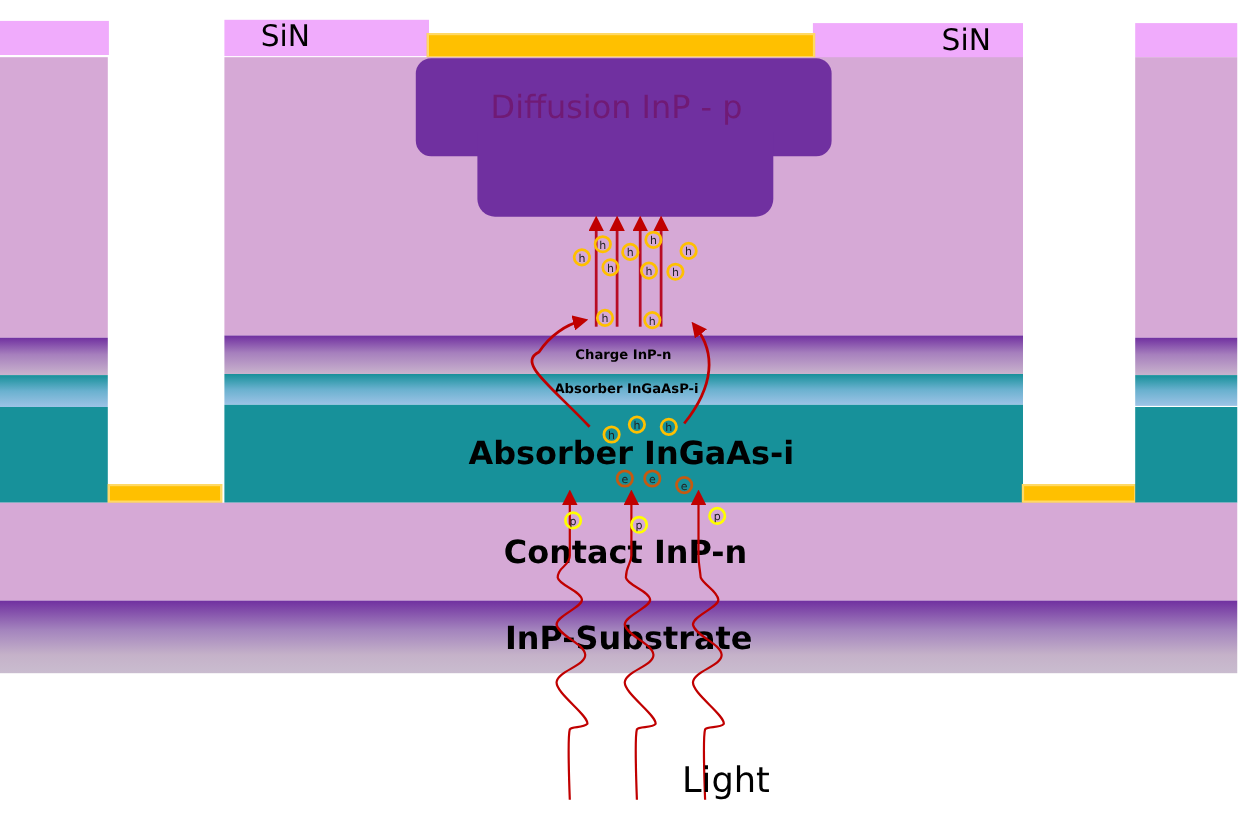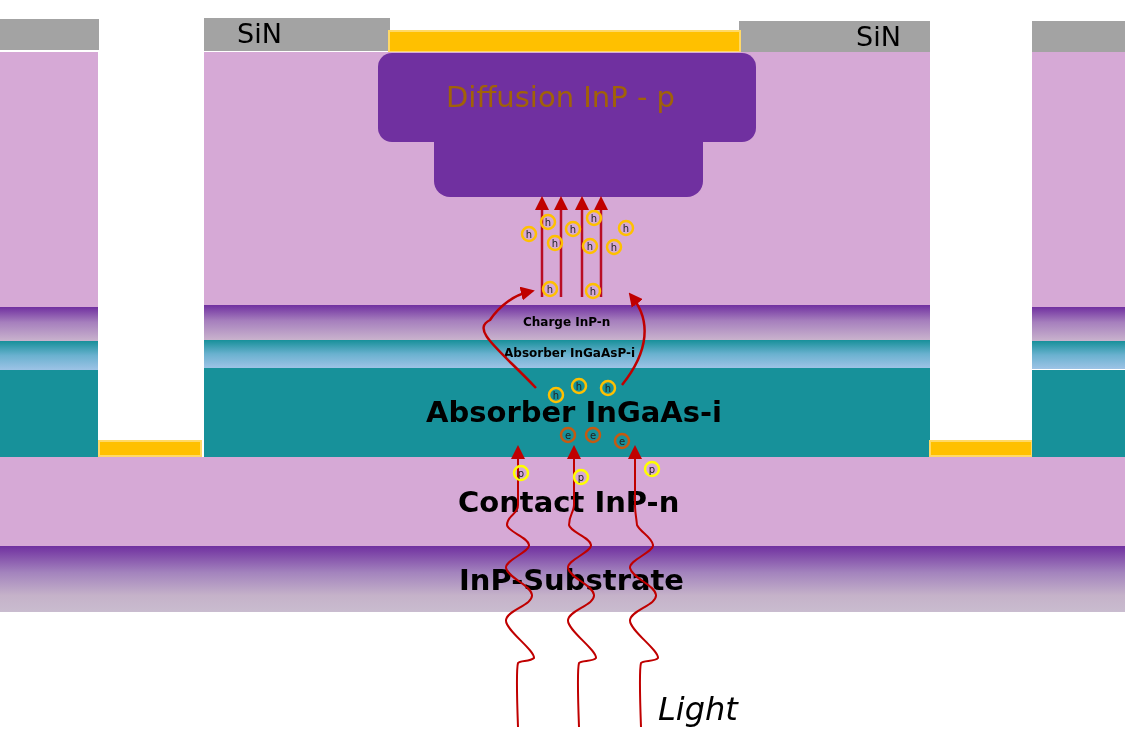--- a/index.html
+++ b/index.html
@@ -1,19 +1,19 @@
 <!DOCTYPE html>
 <html><head>
   <meta charset="utf-8">
   <style>
     html, body { margin: 0; padding: 0; background: #ffffff; }
     body { width: 1125px; height: 755px; position: relative; overflow: hidden;
            font-family: "DejaVu Sans", sans-serif; }
     .abs { position: absolute; }
-    .sin { background: #a3a3a3; }
+    .sin { background: #f0abfc; }
     .inp { background: #d6a9d6; }
     .charge { background: linear-gradient(to bottom, #7030a0 0%, #a67fbd 45%, #c9b3cd 100%); }
     .grading { background: linear-gradient(to bottom, #17909a 0%, #6ab1cf 50%, #9dc3e6 100%); }
     .absorber { background: #17919a; }
     .contact-gold { background: #ffc000; border: 2px solid #ffd966; box-sizing: border-box; }
     .substrate { background: linear-gradient(to bottom, #7030a0 0%, #a383bd 40%, #c5b2c9 75%, #c9bccf 100%); }
     .label-txt { color: #000; font-family: "DejaVu Sans", sans-serif; white-space: nowrap; }
     .sin-label { font-size: 27px; line-height: 30px; }
     svg text { font-family: "DejaVu Sans", sans-serif; }
   </style>
@@ -33,21 +33,21 @@
 </div>
 <div class="abs sin" style="left:739px;top:21px;width:191px;height:32px;">
   <span class="abs label-txt sin-label" style="left:117px;top:1px;">SiN</span>
 </div>
 <div class="abs contact-gold" style="left:388px;top:30px;width:353px;height:23px;"></div>
 
 <div class="abs inp" style="left:204px;top:52px;width:726px;height:253px;"></div>
 
 <div class="abs" style="left:378px;top:53px;width:378px;height:89px;background:#7030a0;border-radius:14px 14px 14px 14px;"></div>
 <div class="abs" style="left:434px;top:120px;width:269px;height:77px;background:#7030a0;border-radius:0 0 16px 16px;"></div>
-<div class="abs label-txt" style="left:446px;top:80px;font-size:29px;color:#a16207;">Diffusion InP - p</div>
+<div class="abs label-txt" style="left:446px;top:80px;font-size:29px;color:#701a75;">Diffusion InP - p</div>
 
 <div class="abs charge" style="left:204px;top:305px;width:726px;height:35px;"></div>
 <div class="abs grading" style="left:204px;top:340px;width:726px;height:28px;"></div>
 <div class="abs absorber" style="left:204px;top:368px;width:726px;height:89px;"></div>
 
 <div class="abs label-txt" style="left:523px;top:315px;font-size:12px;font-weight:bold;">Charge InP-n</div>
 <div class="abs label-txt" style="left:504px;top:346px;font-size:12px;font-weight:bold;">Absorber InGaAsP-i</div>
 <div class="abs label-txt" style="left:426px;top:395px;font-size:29px;font-weight:bold;">Absorber InGaAs-i</div>
 
 <div class="abs contact-gold" style="left:929px;top:440px;width:104px;height:17px;"></div>
@@ -171,13 +171,13 @@
         <circle cx="581" cy="477" r="7" fill="none" stroke="#ffff00" stroke-width="2.5"></circle>
         <text x="581" y="481" text-anchor="middle" font-size="10" fill="#222">p</text>
       </g>
       <g>
         <circle cx="652" cy="469" r="7" fill="none" stroke="#ffff00" stroke-width="2.5"></circle>
         <text x="652" y="473" text-anchor="middle" font-size="10" fill="#222">p</text>
       </g>
     </g>
 </svg>
 
-<div class="abs label-txt" style="left:658px;top:690px;font-size:32px;font-style:italic;">Light</div>
+<div class="abs label-txt" style="left:620px;top:690px;font-size:32px;">Light</div>
 
 </body></html>

